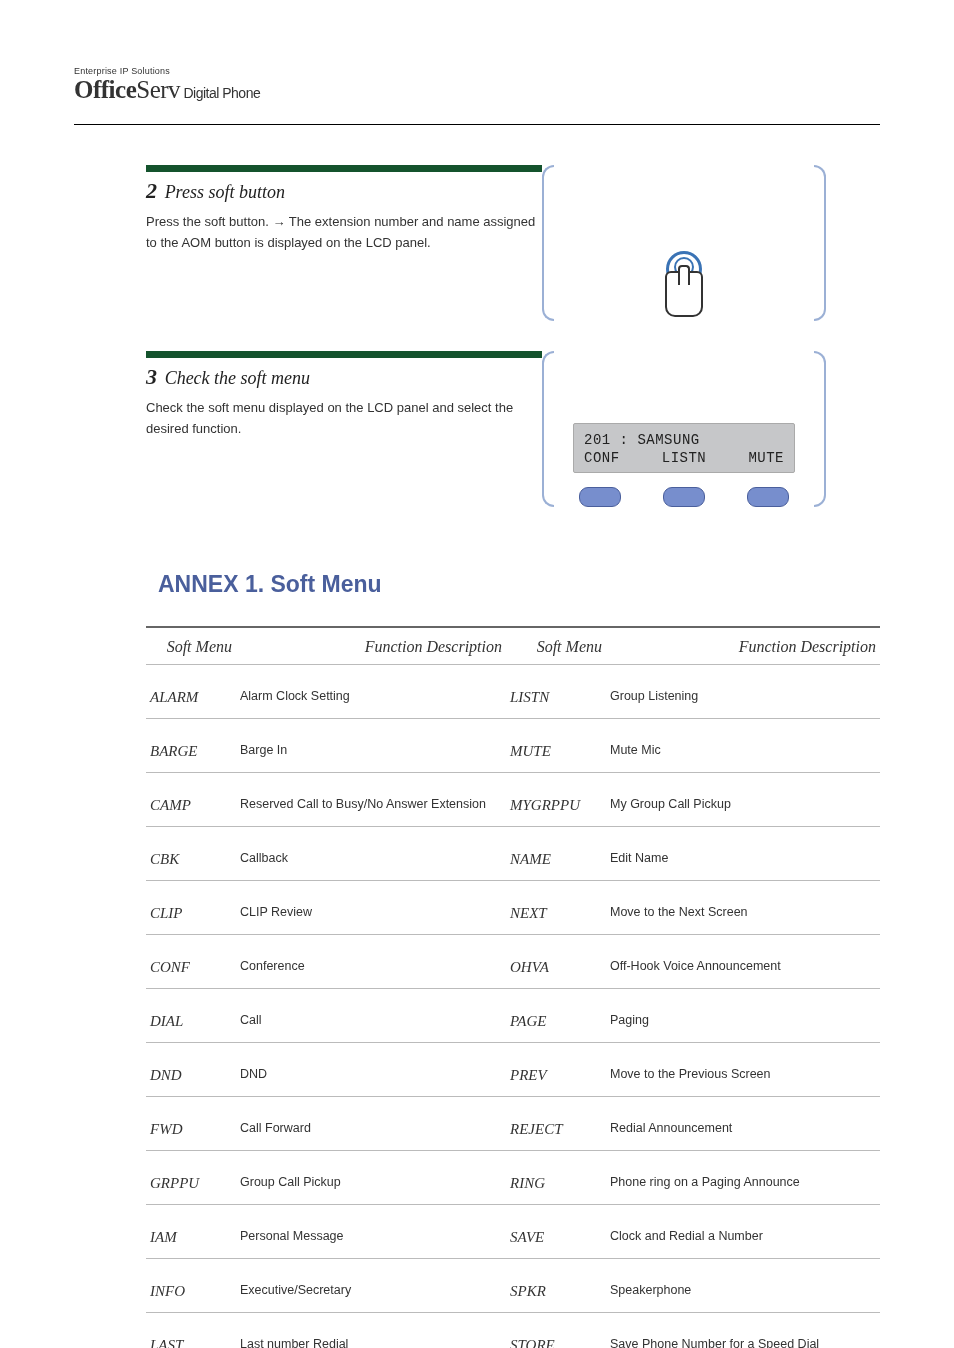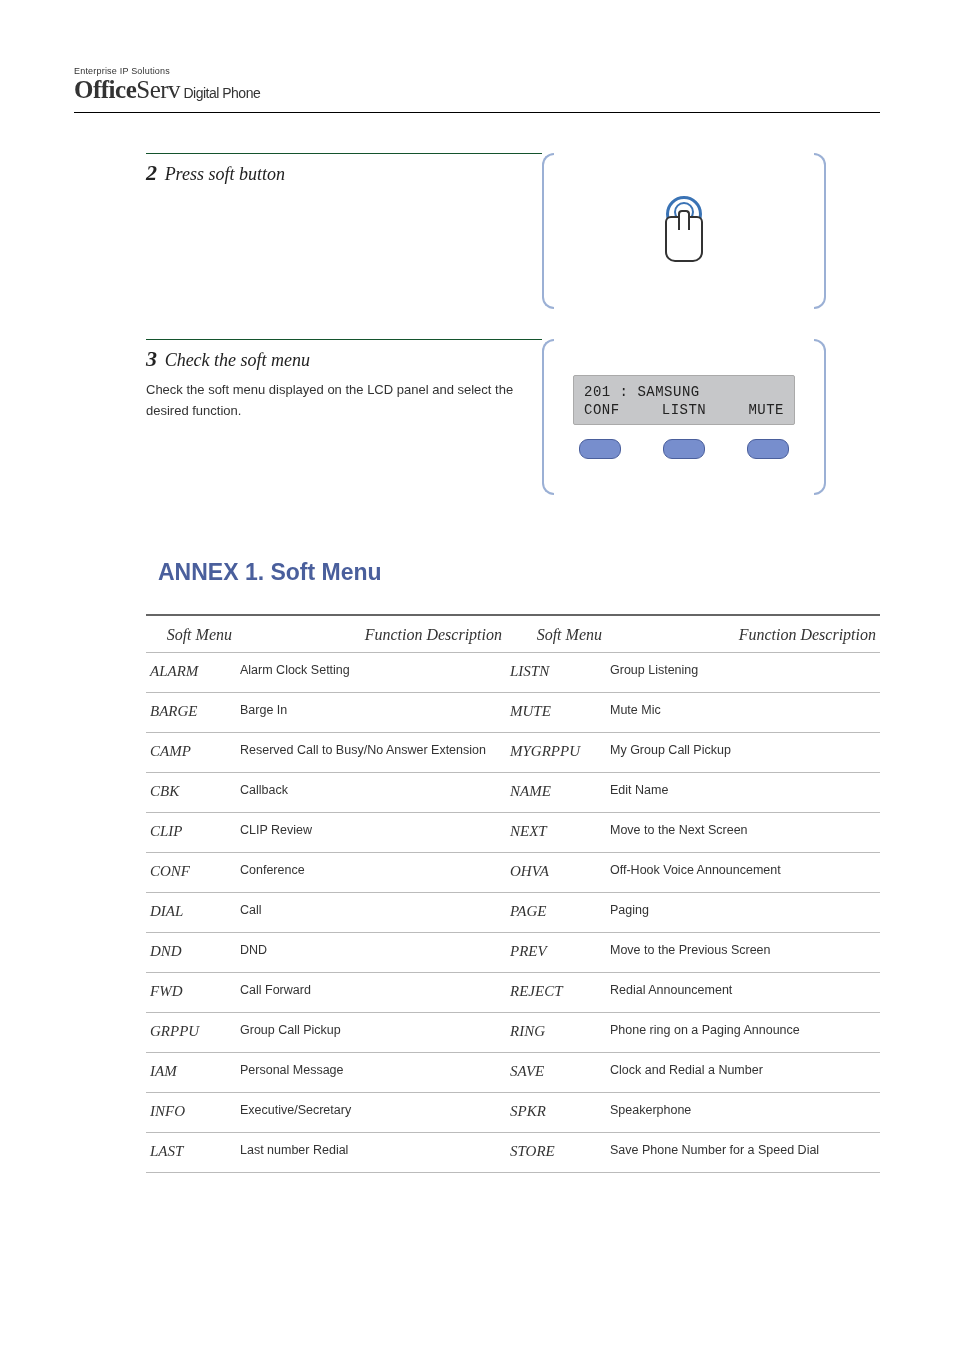--- a/index.html
+++ b/index.html
@@ -1,52 +1,52 @@
 <!DOCTYPE html>
 <html><head>
 <meta charset="utf-8">
 <style>
   @page { size: 954px 1348px; margin: 0; }
   body { width: 954px; height: 1348px; margin: 0; font-family: Arial, Helvetica, sans-serif; color: #333; }
   .page { padding: 66px 74px 0 74px; box-sizing: border-box; }
-  .brand-wrap { padding-bottom: 8px; border-bottom: 1.5px solid #000; margin-bottom: 40px; }
+  .brand-wrap { padding-bottom: 20px; border-bottom: 1.5px solid #000; margin-bottom: 40px; }
   .brand-top { font-size: 9px; letter-spacing: .2px; color: #333; }
   .brand-main { letter-spacing: -.5px; }
   .brand-bold { font-weight: bold; font-family: "Times New Roman", Times, serif; font-size: 25px; }
   .brand-serv { font-family: "Times New Roman", Times, serif; font-size: 25px; font-weight: normal; }
   .brand-sub { font-family: Arial, Helvetica, sans-serif; font-size: 14px; }
   .content { margin-left: 72px; }
   .step-row { display: flex; align-items: stretch; margin-bottom: 30px; }
   .step-row:first-child {}
-  .step-text { width: 396px; padding-top: 6px; font-size: 13px; border-top: 1px solid #14532d; }
+  .step-text { width: 396px; padding-top: 6px; font-size: 13px; border-top: 7px solid #14532d; }
   .step-text .num { font-family: "Times New Roman", Times, serif; font-size: 22px; font-weight: bold; font-style: italic; color: #222; margin-right: 4px; }
   .step-text .label { font-family: "Times New Roman", Times, serif; font-size: 18px; font-style: italic; color: #222; }
   .step-text .body { margin-top: 8px; line-height: 1.6; font-size: 13px; color: #333; }
   .display-cell { display: flex; align-items: center; }
   .bracket { width: 12px; height: 156px; position: relative; }
   .bracket::before { content:""; position:absolute; top:0; bottom:0; left:0; right:0; border-top:2px solid #9bb0d5; border-bottom:2px solid #9bb0d5; }
   .bracket.left::before { border-left:2px solid #9bb0d5; border-top-left-radius:12px; border-bottom-left-radius:12px; }
   .bracket.right::before { border-right:2px solid #9bb0d5; border-top-right-radius:12px; border-bottom-right-radius:12px; }
-  .display-inner { width: 260px; height: 156px; display:flex; align-items:center; justify-content:center; }
+  .display-inner { width: 260px; height: 156px; display:flex; align-items:flex-end; justify-content:center; }
   .finger { position: relative; width: 60px; height: 70px; }
   .finger .ring { position:absolute; left:50%; top:0; transform:translateX(-50%); width:30px; height:30px; border:3px solid #3a73b5; border-radius:50%; }
   .finger .ring2 { position:absolute; left:50%; top:6px; transform:translateX(-50%); width:16px; height:16px; border:2px solid #3a73b5; border-radius:50%; }
   .finger .hand { position:absolute; left:50%; top:20px; transform:translateX(-50%); width:34px; height:42px; border:2px solid #333; border-radius:6px 6px 10px 10px; background:#fff; }
   .finger .index { position:absolute; left:50%; top:14px; transform:translateX(-50%); width:8px; height:18px; border:2px solid #333; border-bottom:none; border-radius:4px 4px 0 0; background:#fff; }
   .lcd-wrap { width: 222px; }
   .lcd { background:#c6c7c9; border:1px solid #aaa; border-radius:2px; padding:8px 10px 6px 10px; font-family: "Courier New", monospace; font-size:14px; color:#222; }
   .lcd .line1 { letter-spacing: .5px; }
   .lcd .line2 { display:flex; justify-content:space-between; margin-top:2px; letter-spacing:.5px; }
   .softkeys { display:flex; justify-content:space-between; margin-top:14px; padding:0 6px; }
   .softkey { width:40px; height:18px; background:#778ecd; border:1px solid #4a5f9c; border-radius:9px; }
   
   .annex-title { font-family: Arial, sans-serif; font-size: 23px; font-weight: bold; color: #4a5f9c; margin: 64px 0 28px 12px; }
   .atable { width: 100%; border-collapse: collapse; font-size:12.5px; color:#333; }
   .atable th { font-family: "Times New Roman", Times, serif; font-style: italic; font-weight: normal; font-size:16px; color:#333; text-align:right; padding:10px 4px 8px 4px; border-top:2px solid #666; border-bottom:1px solid #bbb; }
-  .atable td { padding:10px 4px 12px 4px; border-bottom:1px solid #bbb; vertical-align: top; }
+  .atable td { padding:24px 4px 12px 4px; border-bottom:1px solid #bbb; vertical-align: top; }
   .atable td.rowh { font-family: "Times New Roman", Times, serif; font-style: italic; font-size:15px; color:#333; }
   
   .atable col.c1 { width: 90px; }
   .atable col.c2 { width: 270px; }
   .atable col.c3 { width: 100px; }
   .atable col.c4 { width: auto; }
 </style>
 </head>
 <body>
 
@@ -58,20 +58,23 @@
     </div>
   </div>
 
   <div class="content">
 
     <div class="step-row">
       <div class="step-text">
         <div>
           <span class="num">2</span>
           <span class="label">Press soft button</span>
+        </div>
+        <div class="body">
+          <span>Press the soft button.</span><span> → </span><span>The extension number and name assigned to the AOM button is displayed on the LCD panel.</span>
         </div>
       </div>
       <div class="display-cell">
         <div class="bracket left"></div>
         <div class="display-inner">
           <div class="finger">
             <div class="ring"></div>
             <div class="ring2"></div>
             <div class="hand"></div>
             <div class="index"></div>

